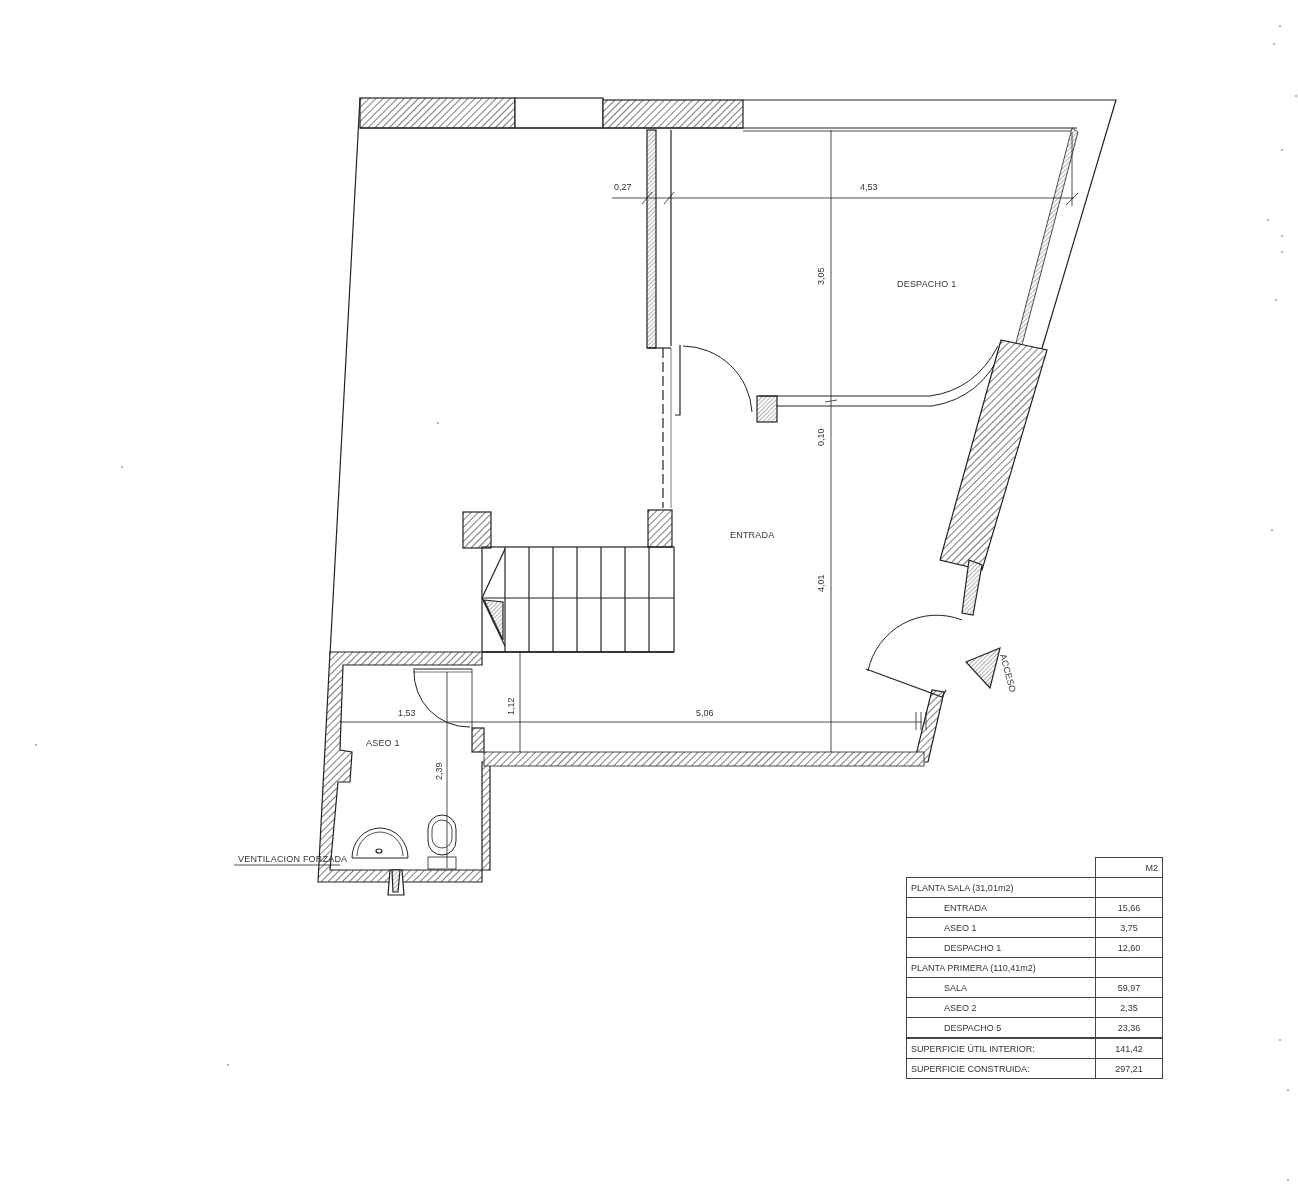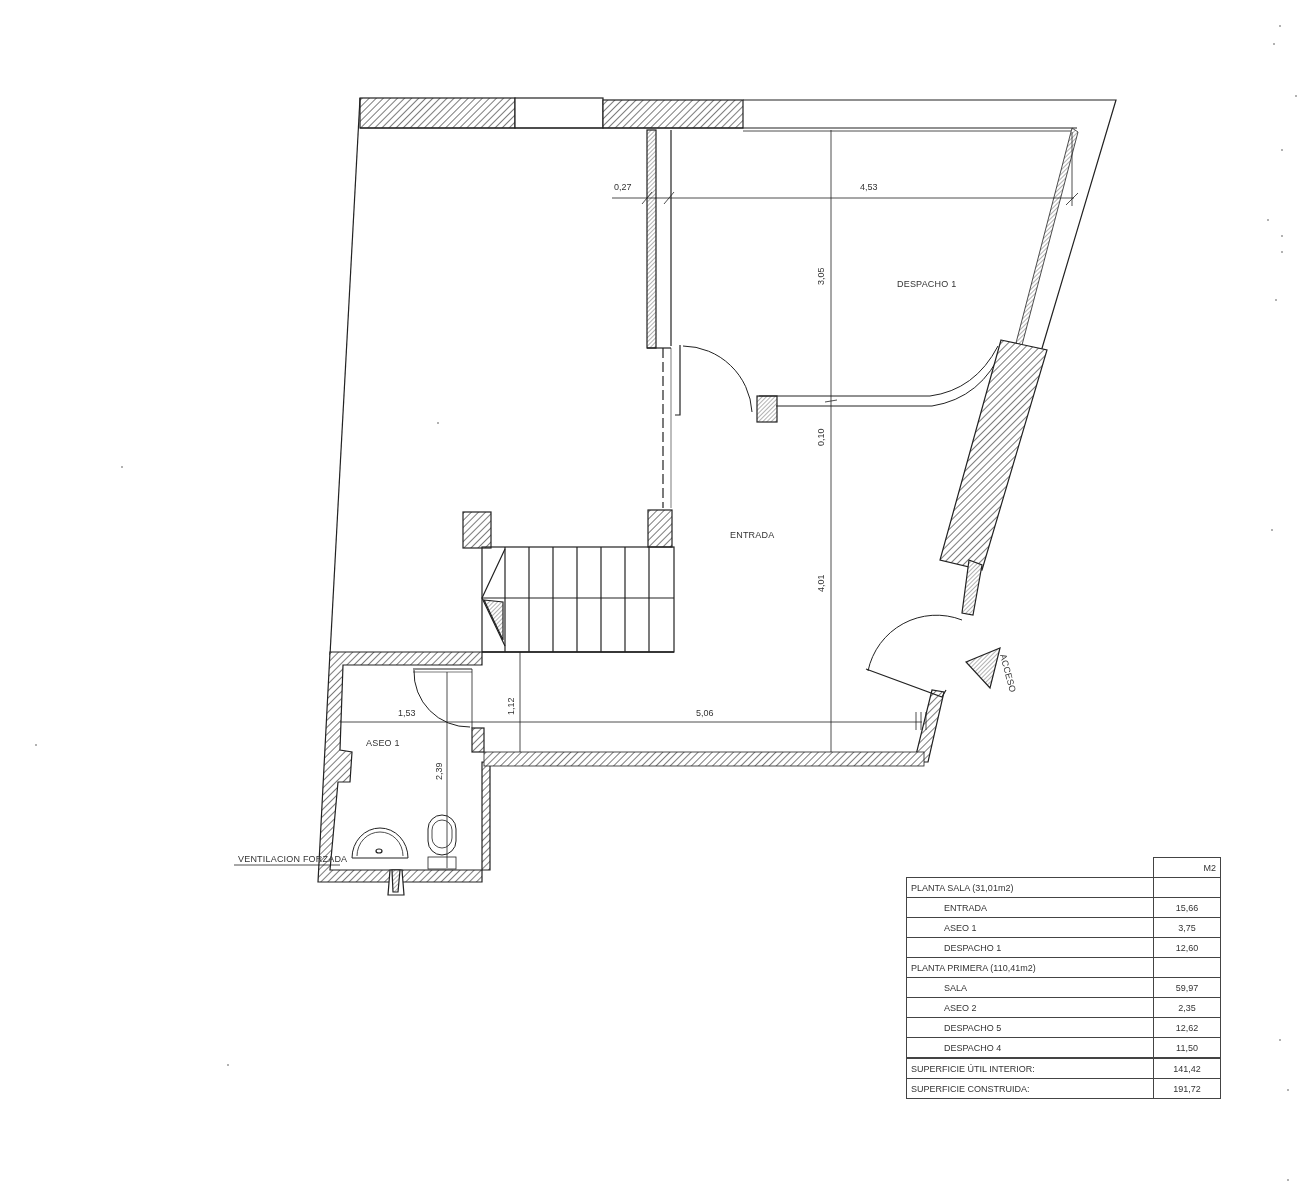--- a/index.html
+++ b/index.html
@@ -1,21 +1,21 @@
 <!DOCTYPE html>
 <html><head>
 <meta charset="utf-8">
 <style>
   html, body { margin: 0; padding: 0; background: #ffffff; }
   body { width: 1298px; height: 1200px; position: relative; overflow: hidden; font-family: "Liberation Sans", sans-serif; color: #222; }
   #plan { position: absolute; left: 0; top: 0; width: 1298px; height: 1200px; }
   .lbl { font-family: "Liberation Sans", sans-serif; font-size: 9px; fill: #333; letter-spacing: 0.2px; }
   .dim { font-family: "Liberation Sans", sans-serif; font-size: 9px; fill: #333; }
   .summary { position: absolute; left: 906px; top: 857px; width: 316px; font-size: 9px; color: #333; }
-  .summary table { border-collapse: collapse; width: 315px; }
+  .summary table { border-collapse: collapse; width: 257px; }
   .summary td { border: 1px solid #444; height: 19px; padding: 0 4px; white-space: nowrap; font-size: 9px; }
   .summary td.val { text-align: center; width: 58px; }
   .summary td.indent { padding-left: 37px; }
   .summary td.blank { border: none; }
   .summary .head td.val { text-align: right; }
   .summary table.totals { }
 </style>
 </head>
 <body>
 
@@ -190,33 +190,29 @@
     <tr>
       <td class="indent">SALA</td>
       <td class="val">59,97</td>
     </tr>
     <tr>
       <td class="indent">ASEO 2</td>
       <td class="val">2,35</td>
     </tr>
     <tr>
       <td class="indent">DESPACHO 5</td>
-      <td class="val">12,62</td>
-    </tr>
-    <tr>
-      <td class="indent">DESPACHO 4</td>
-      <td class="val">11,50</td>
+      <td class="val">23,36</td>
     </tr>
   </tbody>
     </table>
   <table class="totals">
     <tbody>
         <tr>
       <td>SUPERFICIE ÚTIL INTERIOR:</td>
       <td class="val">141,42</td>
     </tr>
     <tr>
       <td>SUPERFICIE CONSTRUIDA:</td>
-      <td class="val">191,72</td>
+      <td class="val">297,21</td>
     </tr>
   </tbody>
     </table>
 </div>
 
 </body></html>

